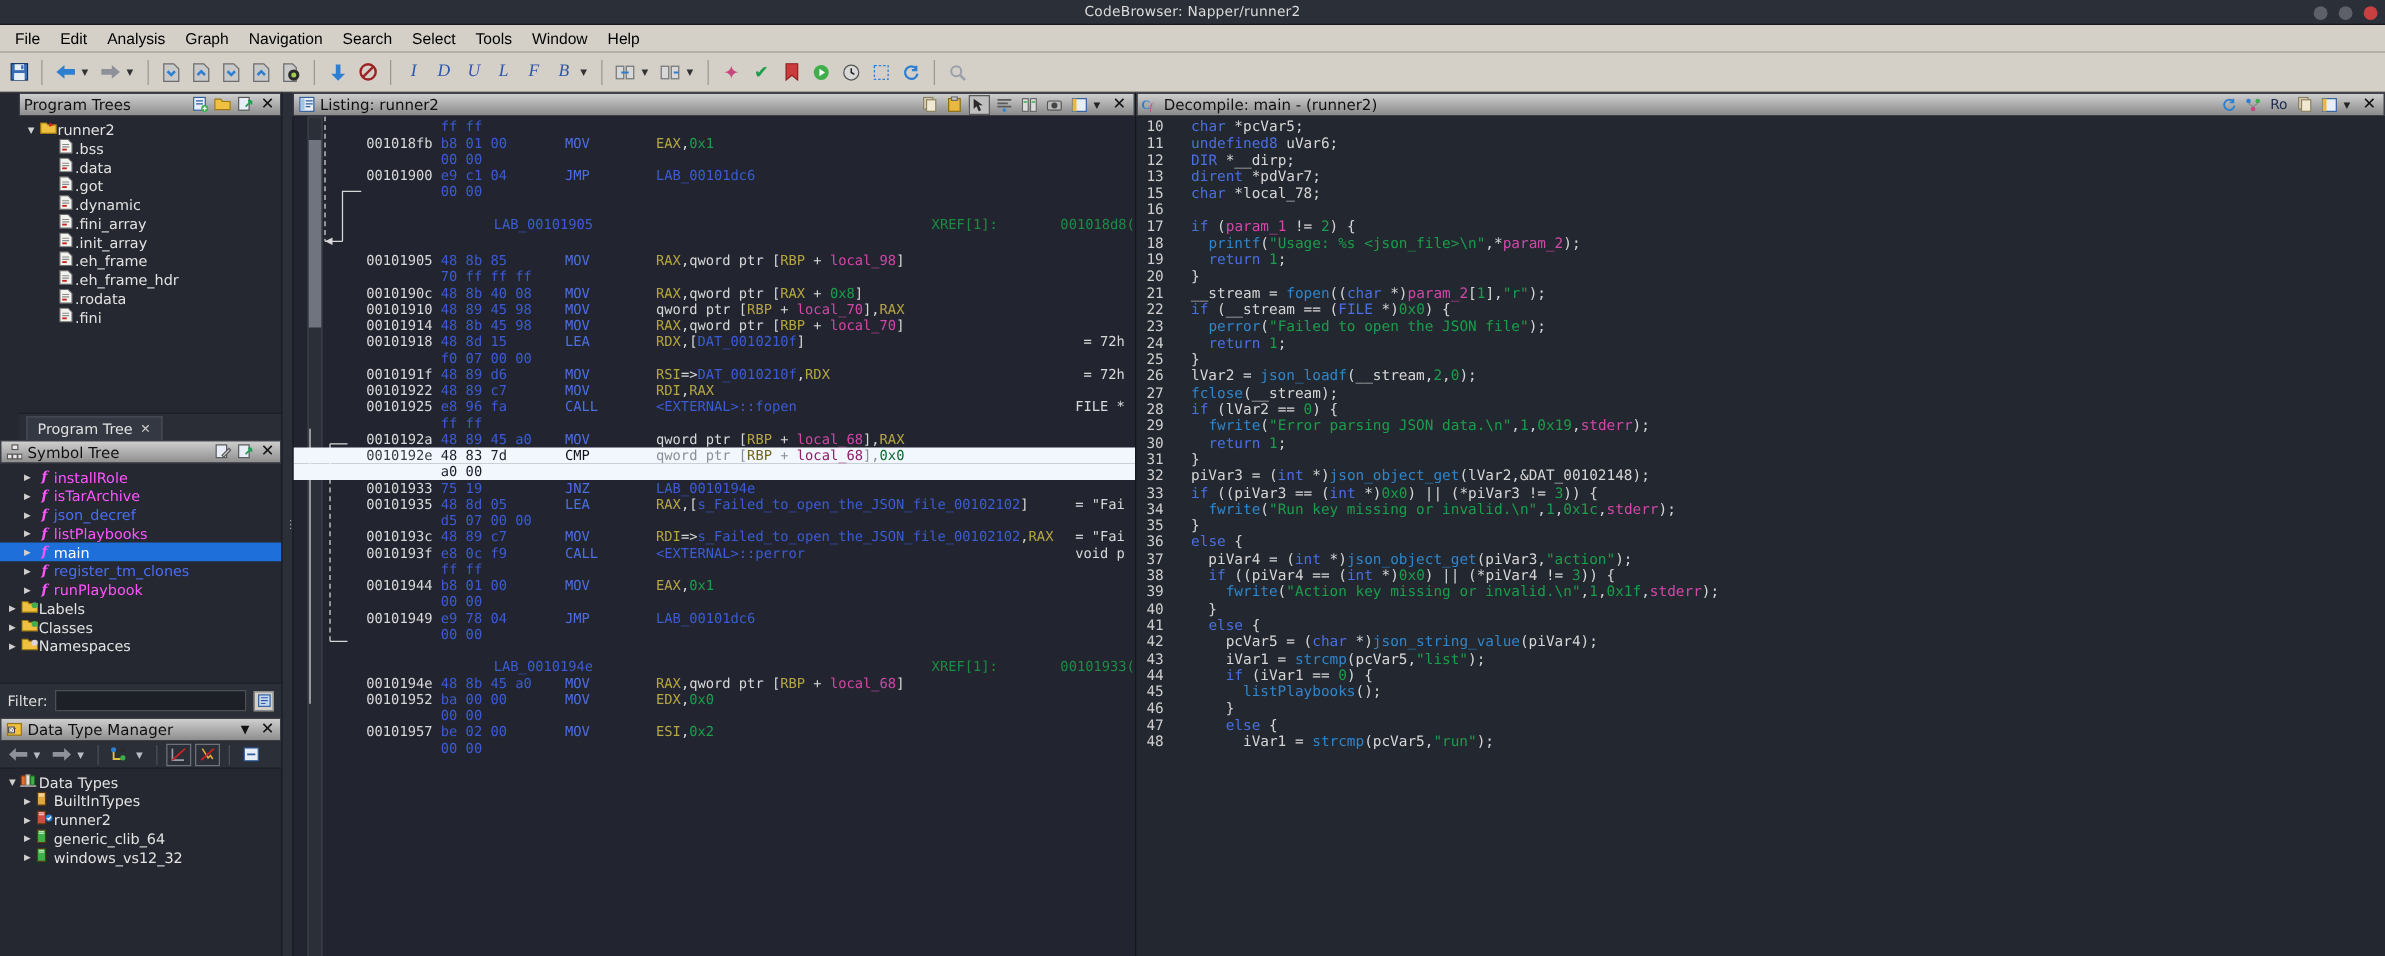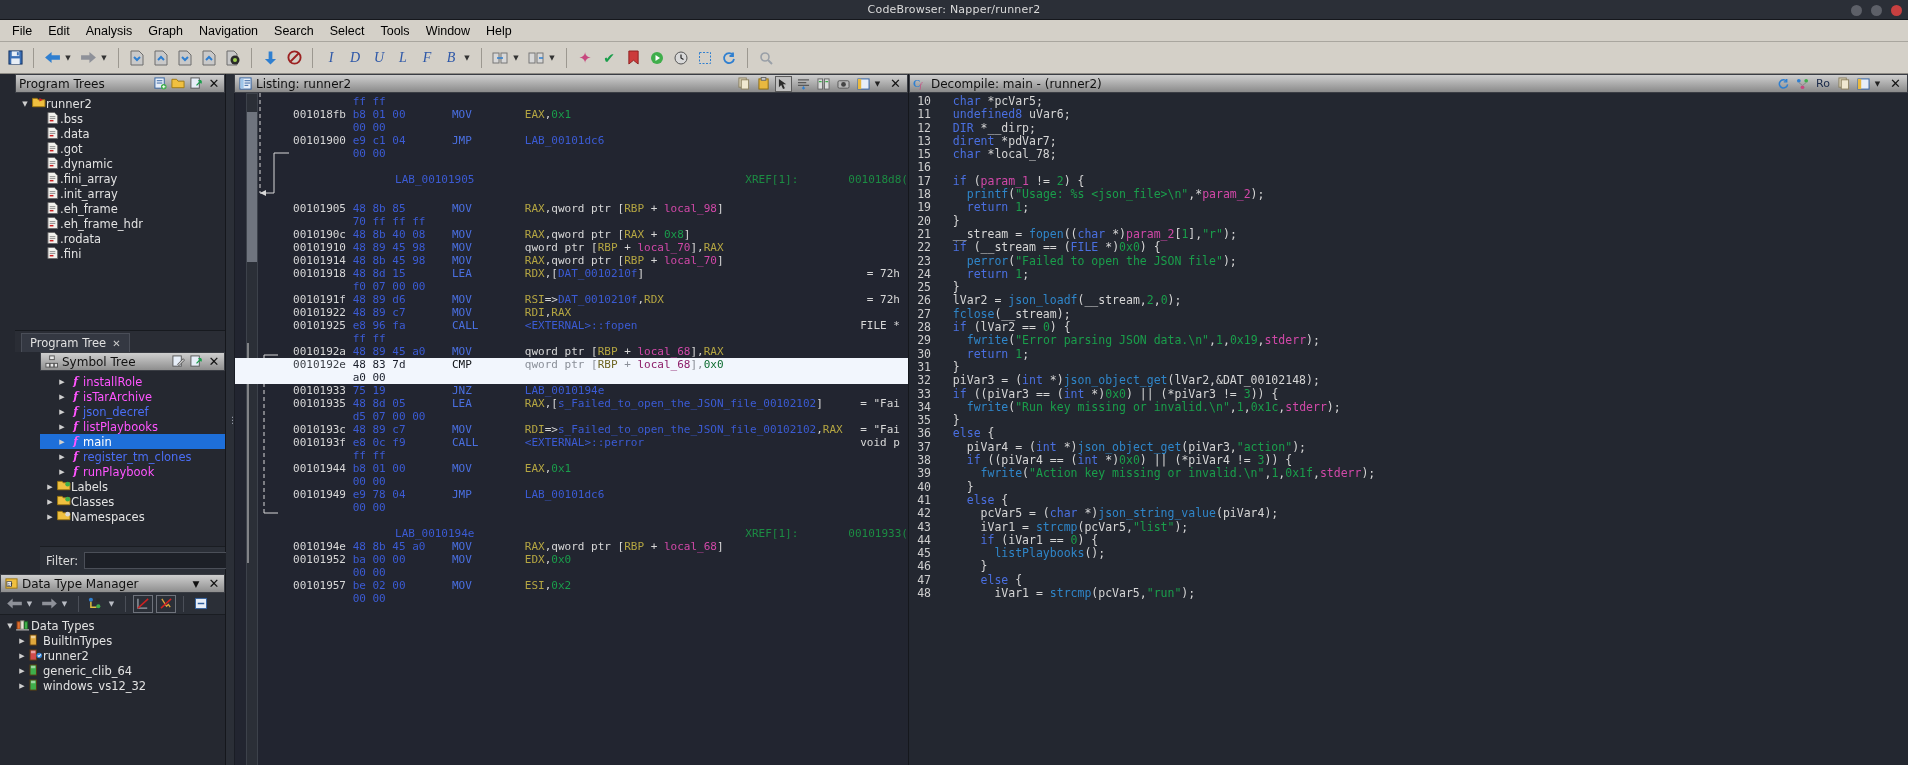--- a/index.html
+++ b/index.html
@@ -422,21 +422,21 @@
           </div>
       </div>
       <div class="tabstrip">
         <div class="tabitem">
           <span>Program Tree</span>
           <span class="x">✕</span>
         </div>
       </div>
     </div>
 
-    <div style="display:flex;flex-direction:column;height:222px;padding-left:40px;">
+    <div style="display:flex;flex-direction:column;height:222px;">
       <div class="panel-head">
         <span class="ph-ico">
           <svg width="13" height="13" viewBox="0 0 14 14">
               <rect x="5" y="1" width="5" height="4" fill="#e8e8e8" stroke="#555"></rect>
               <rect x="1" y="9" width="4" height="4" fill="#e8e8e8" stroke="#555"></rect>
               <rect x="5.5" y="9" width="4" height="4" fill="#e8e8e8" stroke="#555"></rect>
               <rect x="10" y="9" width="3.5" height="4" fill="#e8e8e8" stroke="#555"></rect>
             </svg>
         </span>
         <span class="ph-title">Symbol Tree</span>

